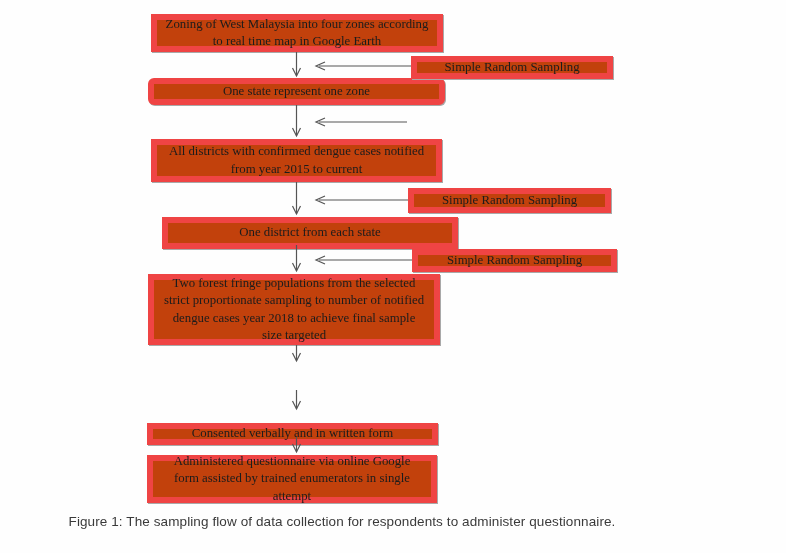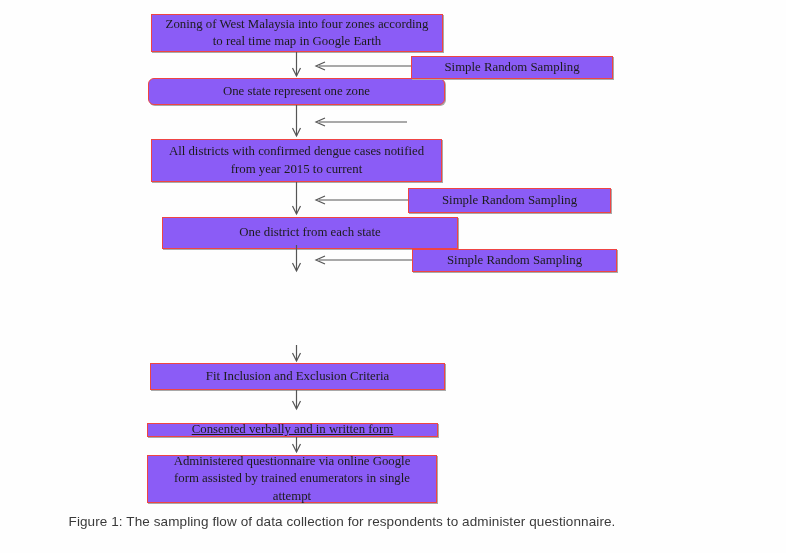--- a/index.html
+++ b/index.html
@@ -11,41 +11,41 @@
     position: relative;
     width: 786px;
     height: 553px;
     background: #fefefe;
     overflow: hidden;
     font-family: "Liberation Serif", "DejaVu Serif", serif;
   }
   .node {
     position: absolute;
     box-sizing: border-box;
-    background: #8b5cf6;
-    border: 1px solid #ef4444;
+    background: #c2410c;
+    border: 6px solid #ef4444;
     box-shadow: 1px 1px 0 #a9a9a9;
     display: flex;
     align-items: center;
     justify-content: center;
     text-align: center;
     white-space: pre-line;
     font-size: 12.8px;
     line-height: 17.5px;
     color: #1c1c1c;
     padding: 0 2px;
   }
   
   .b1 { left: 151px; top: 14px;  width: 292px; height: 38px; }
   .b2 { left: 148px; top: 78px;  width: 297px; height: 27px; border-radius: 6px; }
   .b3 { left: 151px; top: 139px; width: 291px; height: 43px; }
   .b4 { left: 162px; top: 217px; width: 296px; height: 32px; }
   .b5 { left: 148px; top: 274px; width: 292px; height: 71px; }
   .b6 { left: 150px; top: 363px; width: 295px; height: 27px; }
-  .b7 { left: 147px; top: 423px; width: 291px; height: 14px; text-decoration: underline; }
+  .b7 { left: 147px; top: 423px; width: 291px; height: 22px; }
   .b8 { left: 147px; top: 455px; width: 290px; height: 48px; }
   
   .s1 { left: 411px; top: 56px;  width: 202px; height: 23px; }
   .s2 { left: 407px; top: 111px; width: 204px; height: 22px; }
   .s3 { left: 408px; top: 188px; width: 203px; height: 25px; }
   .s4 { left: 412px; top: 249px; width: 205px; height: 23px; }
   .arrows {
     position: absolute;
     left: 0; top: 0;
     width: 786px;
@@ -68,21 +68,24 @@
 <body>
 
 <div class="stage">
 
   <div class="node b1">Zoning of West Malaysia into four zones according
 to real time map in Google Earth</div>
   <div class="node b2">One state represent one zone</div>
   <div class="node b3">All districts with confirmed dengue cases notified
 from year 2015 to current</div>
   <div class="node b4">One district from each state</div>
-  <div class="node b6">Fit Inclusion and Exclusion Criteria</div>
+  <div class="node b5">Two forest fringe populations from the selected
+strict proportionate sampling to number of notified
+dengue cases year 2018 to achieve final sample
+size targeted</div>
   <div class="node b7">Consented verbally and in written form</div>
   <div class="node b8">Administered questionnaire via online Google
 form assisted by trained enumerators in single
 attempt</div>
 
   <div class="node s1">Simple Random Sampling</div>
   <div class="node s3">Simple Random Sampling</div>
   <div class="node s4">Simple Random Sampling</div>
 
   <svg class="arrows" viewBox="0 0 786 553" xmlns="http://www.w3.org/2000/svg" fill="none" stroke="#555555" stroke-width="1.2">

